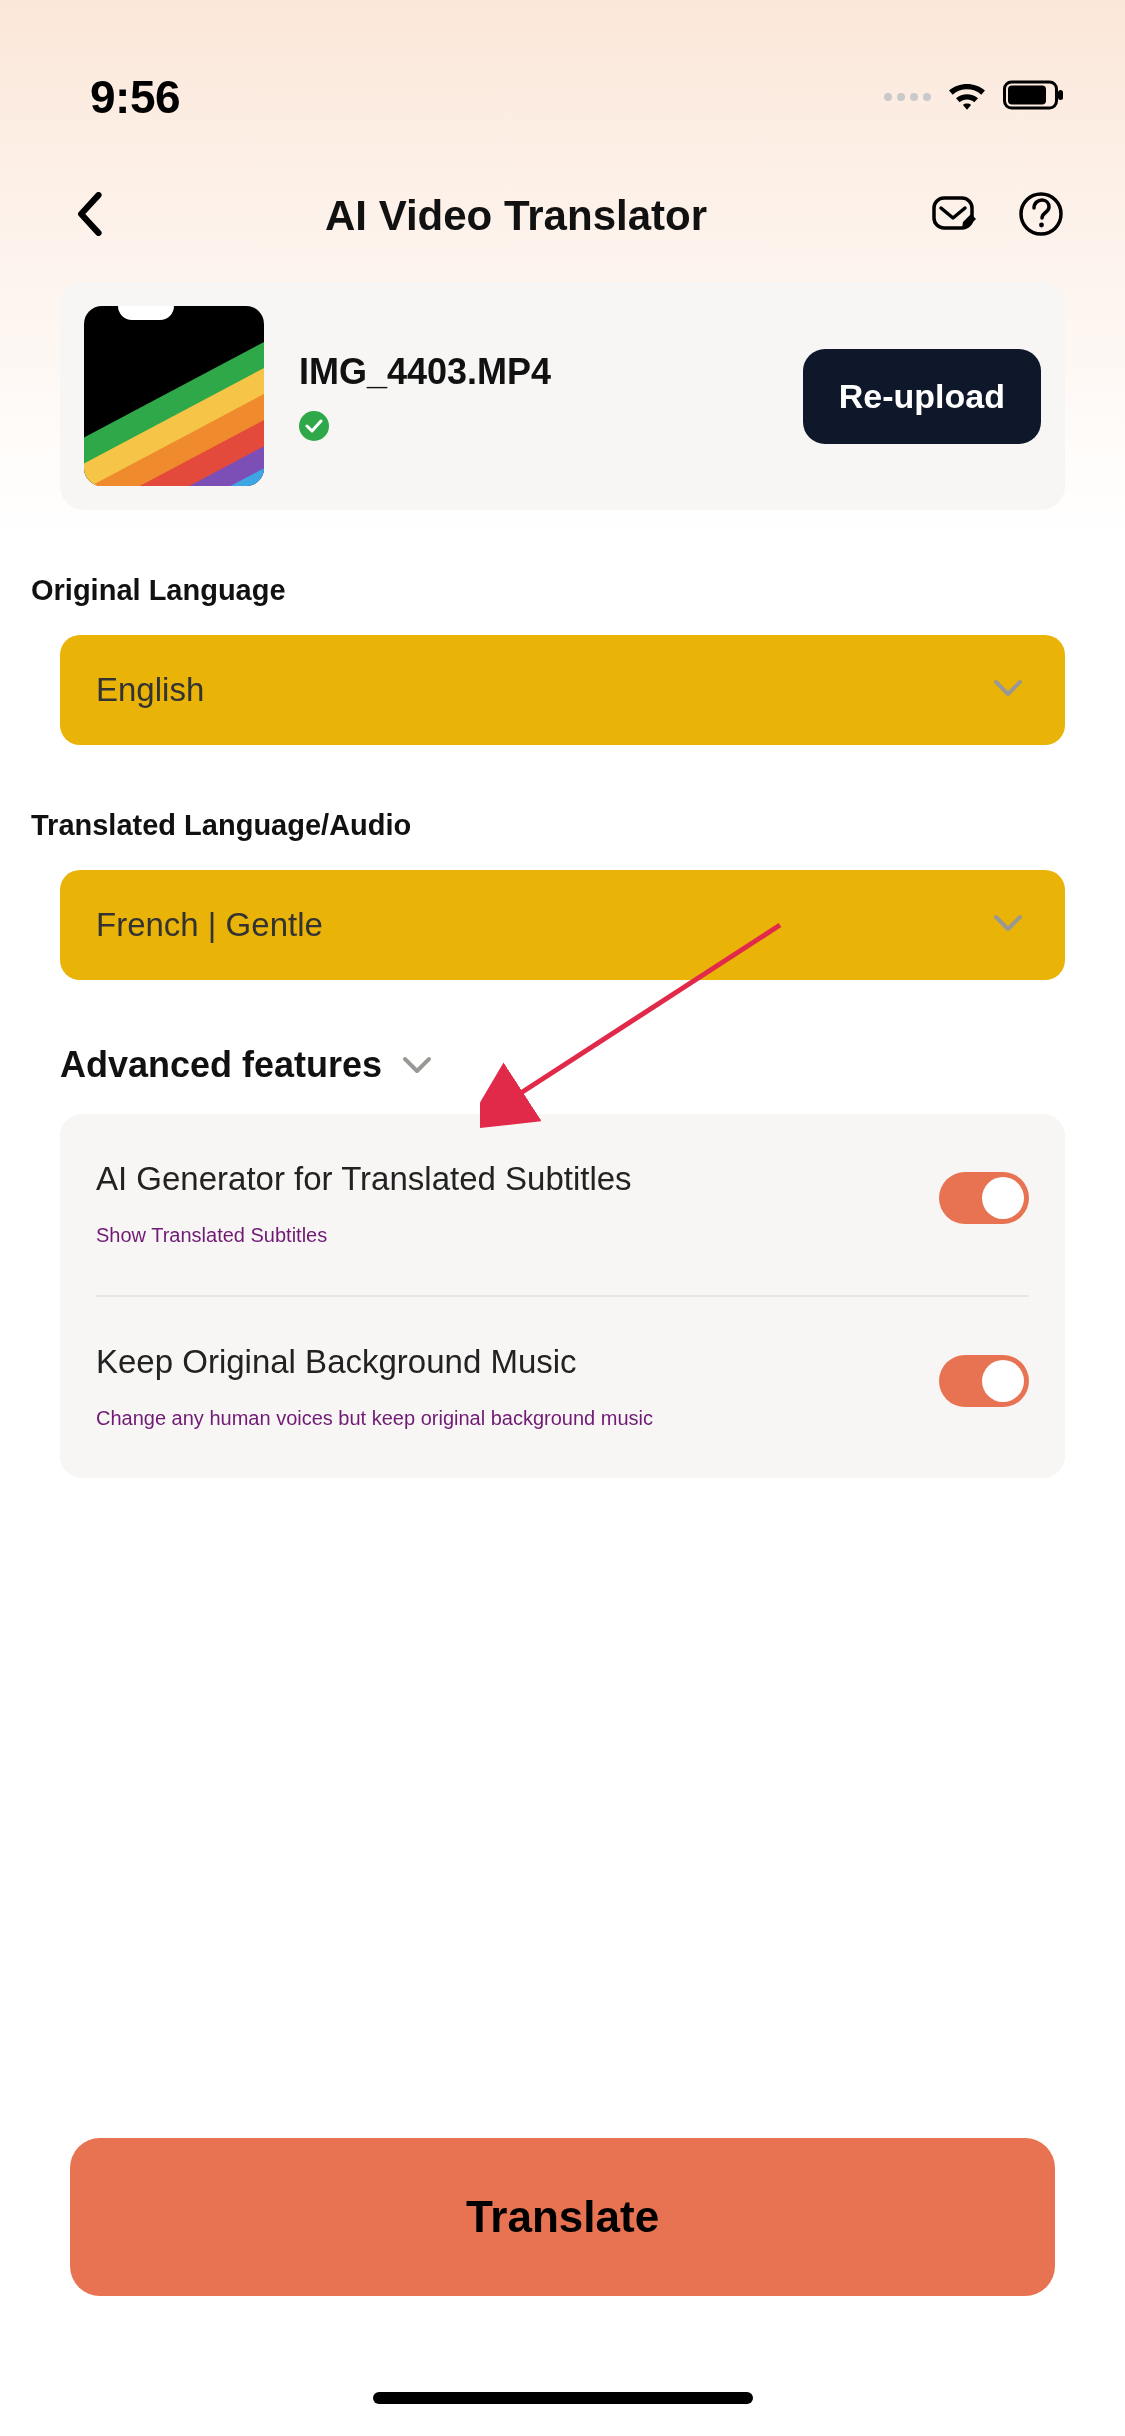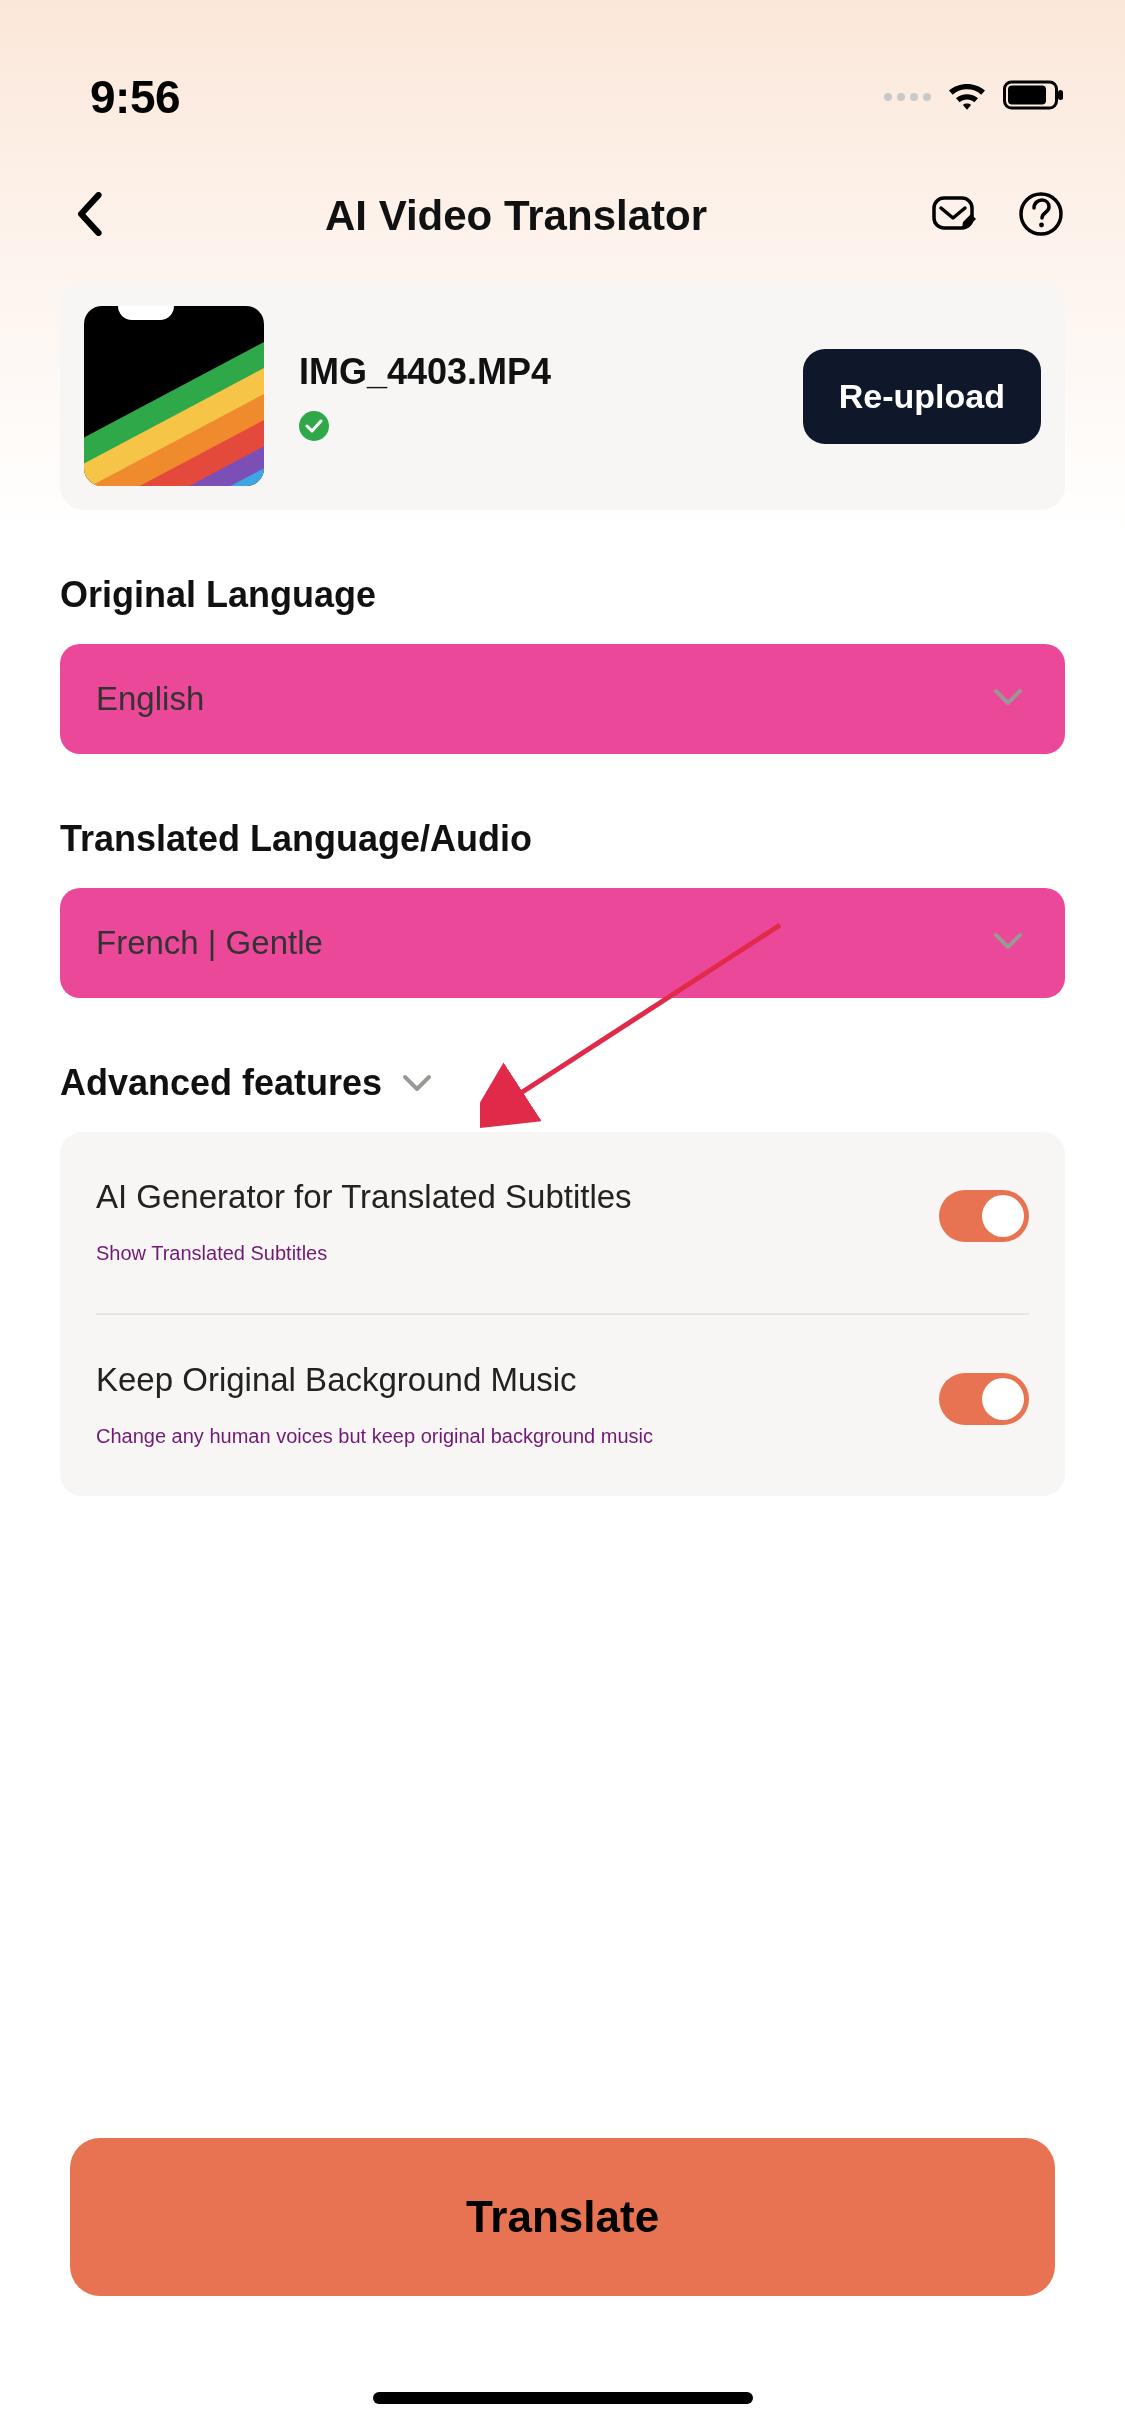--- a/index.html
+++ b/index.html
@@ -65,23 +65,23 @@
   .file-status { display: flex; align-items: center; gap: 14px; }
   .check-circ { width: 30px; height: 30px; background: #2fa84a; border-radius: 50%; display: flex; align-items: center; justify-content: center; flex-shrink: 0; }
   .check-circ svg { width: 18px; height: 14px; }
   .status-txt { font-size: 32px; color: #9a9894; }
   .reupload-btn {
     background: #0f172a; color: #fff; font-size: 34px; font-weight: 600;
     padding: 28px 36px; border-radius: 22px; border: none;
   }
 
   
-  .sect-label { margin: 64px 60px 28px; font-size: 36px; font-weight: 700; color: #111; }
+  .sect-label { margin: 64px 31px 28px; font-size: 29px; font-weight: 700; color: #111; }
   .select-row {
-    margin: 0 60px; background: #ec4899; border-radius: 20px;
+    margin: 0 60px; background: #eab308; border-radius: 20px;
     display: flex; align-items: center; justify-content: space-between;
     padding: 36px 42px 36px 36px;
   }
   .select-text { font-size: 33px; color: #333; }
   .chev svg { width: 30px; height: 20px; }
 
   
   .adv-header { display: flex; align-items: center; gap: 20px; margin: 64px 60px 28px; }
   .adv-header .txt { font-size: 36px; font-weight: 700; color: #111; }
   .adv-header svg { width: 30px; height: 20px; }

